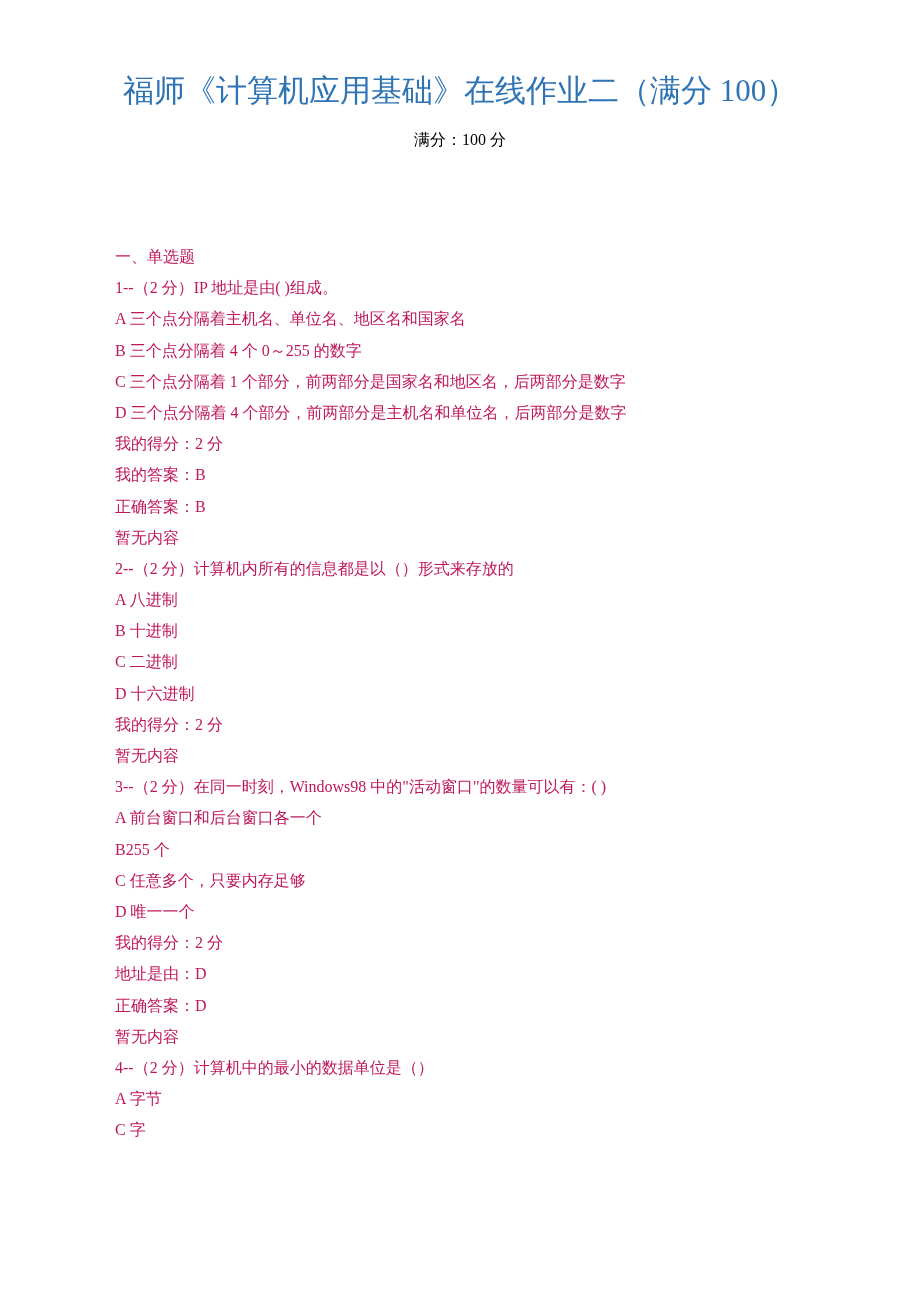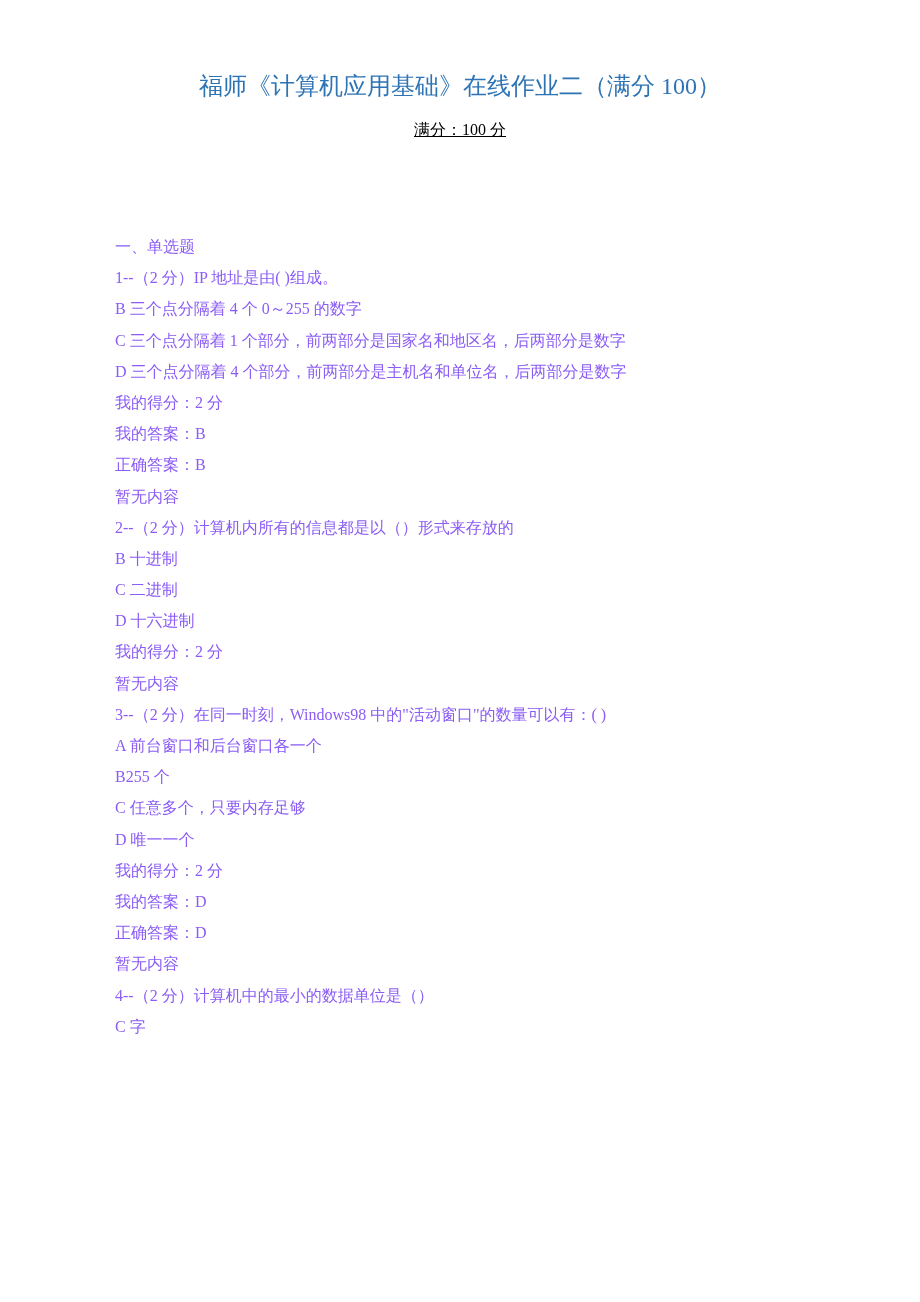--- a/index.html
+++ b/index.html
@@ -8,73 +8,75 @@
     background: #ffffff;
     font-family: "SimSun", "宋体", serif;
     width: 920px;
   }
   .page {
     padding: 70px 115px 60px 115px;
     box-sizing: border-box;
   }
   .title {
     color: #2e74b5;
-    font-size: 24px;
+    font-size: 31px;
     text-align: center;
     font-family: "SimSun", "宋体", serif;
     font-weight: normal;
     margin: 0 0 18px 0;
   }
   .subtitle {
     color: #000;
     font-size: 16px;
     text-align: center;
     margin: 0 0 90px 0;
-    text-decoration: underline;
   }
   .line {
-    color: #8b5cf6;
+    color: #be185d;
     font-size: 16px;
     line-height: 1.95;
     margin: 0;
     white-space: pre-wrap;
   }
 </style>
 </head>
 <body>
 
 <div class="page">
 
   <h1 class="title">福师《计算机应用基础》在线作业二（满分 100）</h1>
   <p class="subtitle">满分：100 分</p>
 
   <p class="line">一、单选题</p>
 
   <p class="line">1--（2 分）IP 地址是由( )组成。</p>
+  <p class="line">A 三个点分隔着主机名、单位名、地区名和国家名</p>
   <p class="line">B 三个点分隔着 4 个 0～255 的数字</p>
   <p class="line">C 三个点分隔着 1 个部分，前两部分是国家名和地区名，后两部分是数字</p>
   <p class="line">D 三个点分隔着 4 个部分，前两部分是主机名和单位名，后两部分是数字</p>
   <p class="line">我的得分：2 分</p>
   <p class="line">我的答案：B</p>
   <p class="line">正确答案：B</p>
   <p class="line">暂无内容</p>
 
   <p class="line">2--（2 分）计算机内所有的信息都是以（）形式来存放的</p>
+  <p class="line">A 八进制</p>
   <p class="line">B 十进制</p>
   <p class="line">C 二进制</p>
   <p class="line">D 十六进制</p>
   <p class="line">我的得分：2 分</p>
   <p class="line">暂无内容</p>
 
   <p class="line">3--（2 分）在同一时刻，Windows98 中的"活动窗口"的数量可以有：( )</p>
   <p class="line">A 前台窗口和后台窗口各一个</p>
   <p class="line">B255 个</p>
   <p class="line">C 任意多个，只要内存足够</p>
   <p class="line">D 唯一一个</p>
   <p class="line">我的得分：2 分</p>
-  <p class="line">我的答案：D</p>
+  <p class="line">地址是由：D</p>
   <p class="line">正确答案：D</p>
   <p class="line">暂无内容</p>
 
   <p class="line">4--（2 分）计算机中的最小的数据单位是（）</p>
+  <p class="line">A 字节</p>
   <p class="line">C 字</p>
 
 </div>
 
 </body></html>

